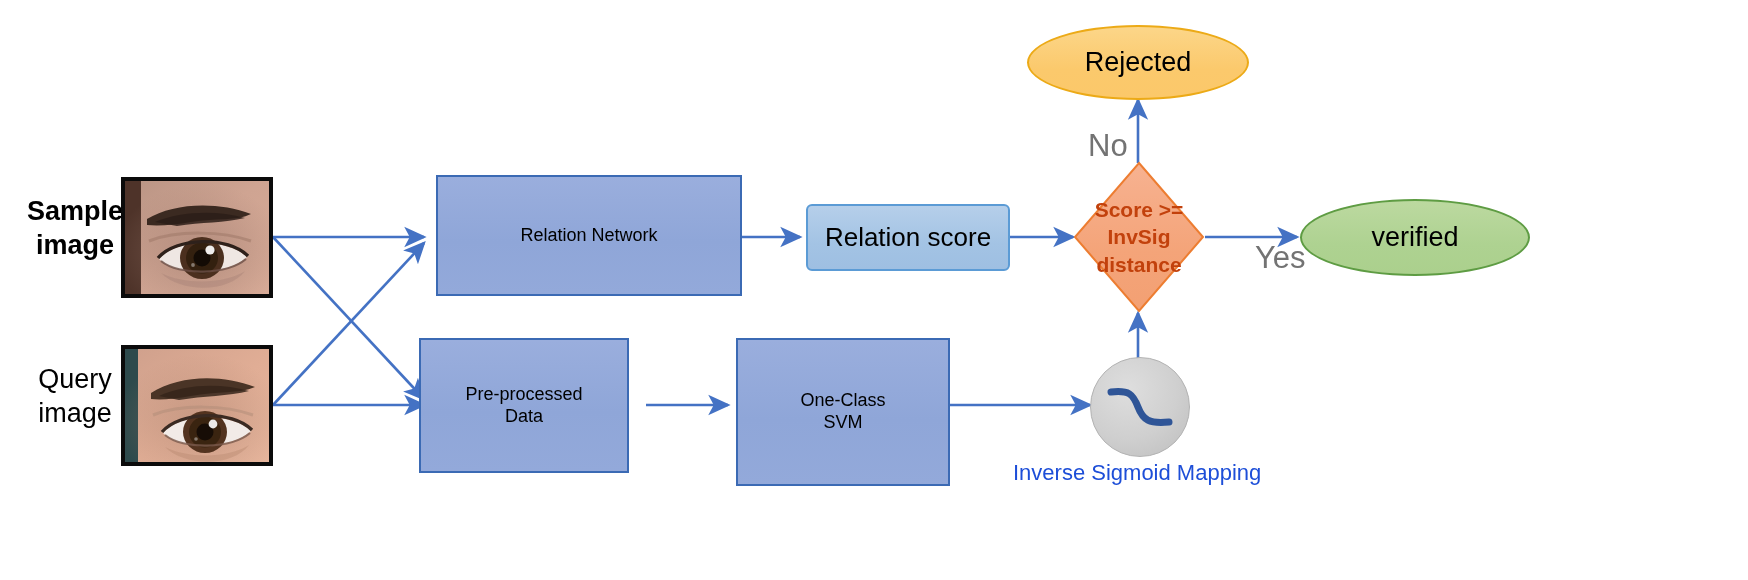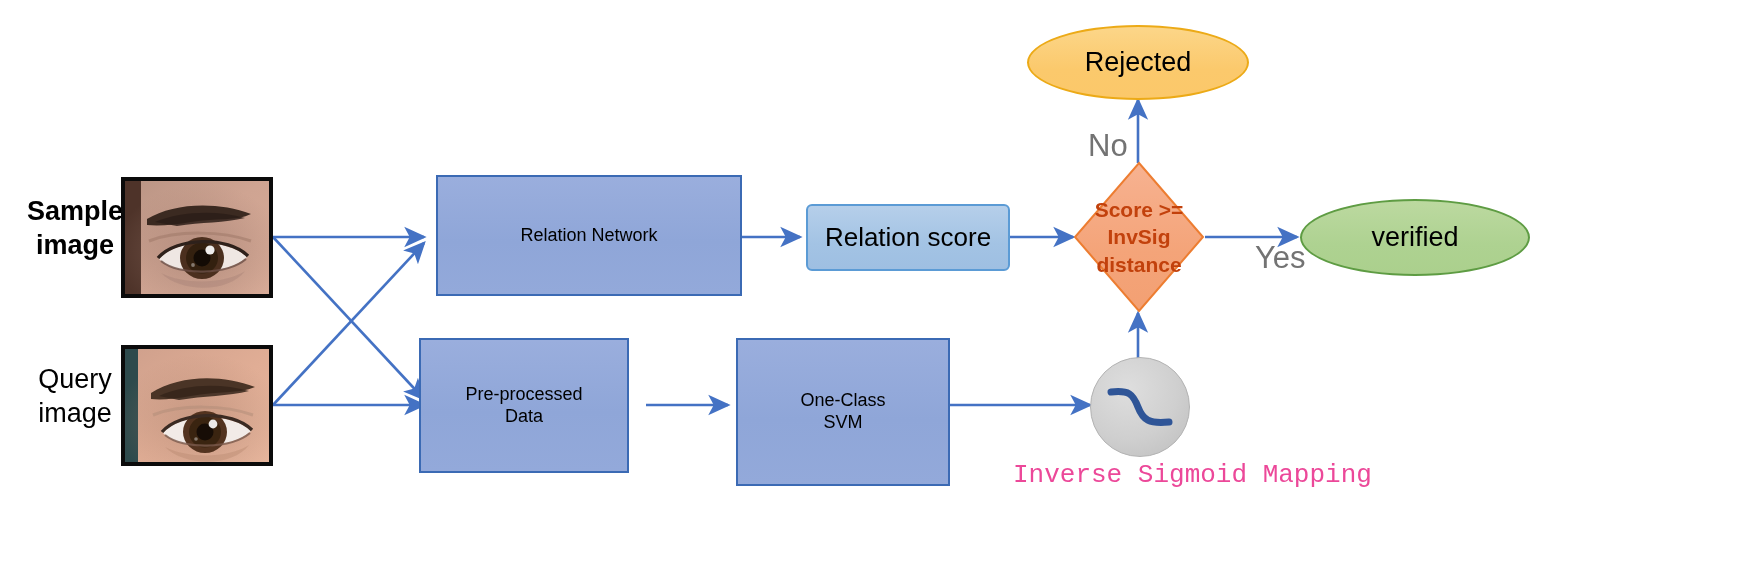--- a/index.html
+++ b/index.html
@@ -120,24 +120,23 @@
     left: 0; top: 0;
     pointer-events: none;
   }
   .edge-label {
     position: absolute;
     font-size: 31px;
     color: #737373;
   }
   .caption {
     position: absolute;
-    font-size: 26px;
-    color: #ec4899;
+    font-size: 22px;
+    color: #1d4ed8;
     white-space: nowrap;
-    font-family: Liberation Mono, monospace;
   }
 </style>
 </head>
 <body>
 
 <div id="canvas">
 
   <svg id="edges" width="1748" height="580">
     <defs>
       <marker id="ah" markerWidth="9" markerHeight="9" refX="7.6" refY="4.5" orient="auto" markerUnits="strokeWidth">

